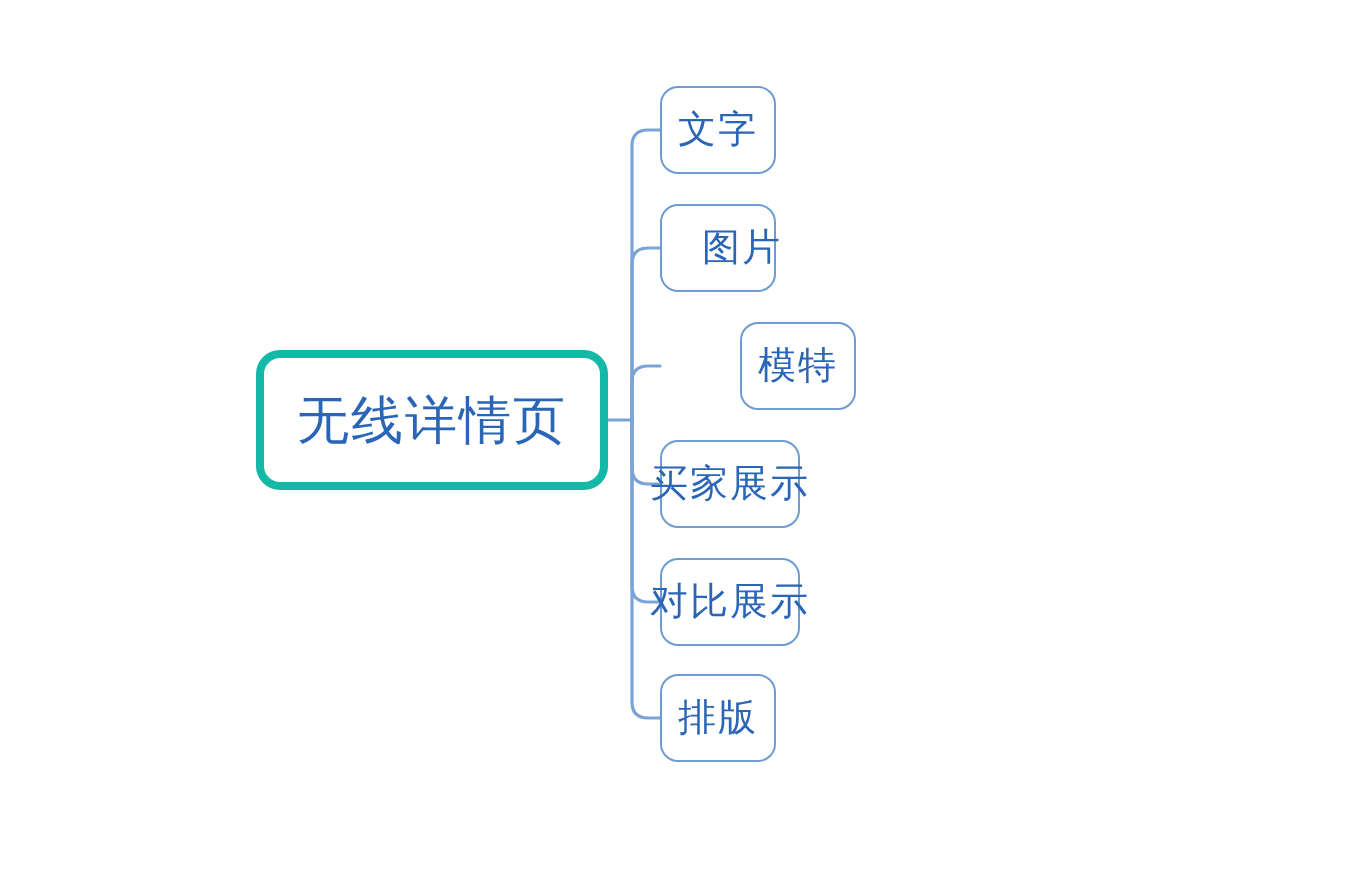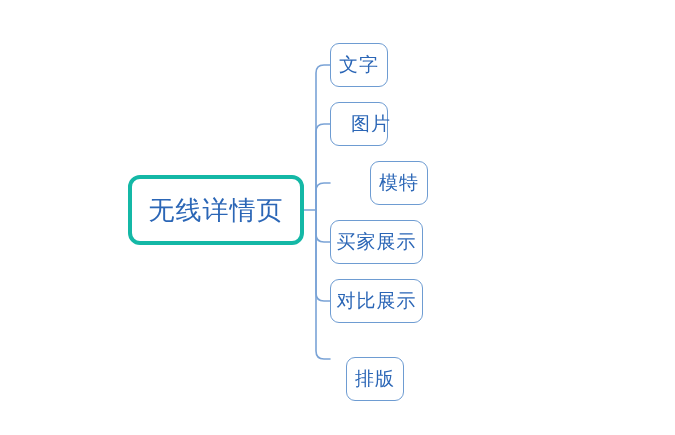--- a/index.html
+++ b/index.html
@@ -45,27 +45,27 @@
   }
   .node-child {
     left: 330px;
     height: 44px;
     border: 1.5px solid #6e9cd2;
     border-radius: 9px;
     font-size: 19px;
     letter-spacing: 1px;
   }
   .w-small { width: 58px; }
-  .w-wide  { width: 93px; }
+  .w-wide  { width: 70px; }
   .c0 { top: 43px; }
   .c1 { top: 102px; padding-left: 24px; }
   .c2 { top: 161px; margin-left: 40px; }
   .c3 { top: 220px; }
   .c4 { top: 279px; }
-  .c5 { top: 357px; margin-left: 16px; }
+  .c5 { top: 337px; }
 </style>
 </head>
 <body>
 
 <div id="canvas">
 
   <svg id="connector-layer" viewBox="0 0 675 435" xmlns="http://www.w3.org/2000/svg">
     <g fill="none" stroke="#7aa3d6" stroke-width="1.6" stroke-linecap="round">
       <path d="M 304 210 H 316"></path>
       <path d="M 316 210 L 316 73 Q 316 65 324 65 L 330 65"></path>

